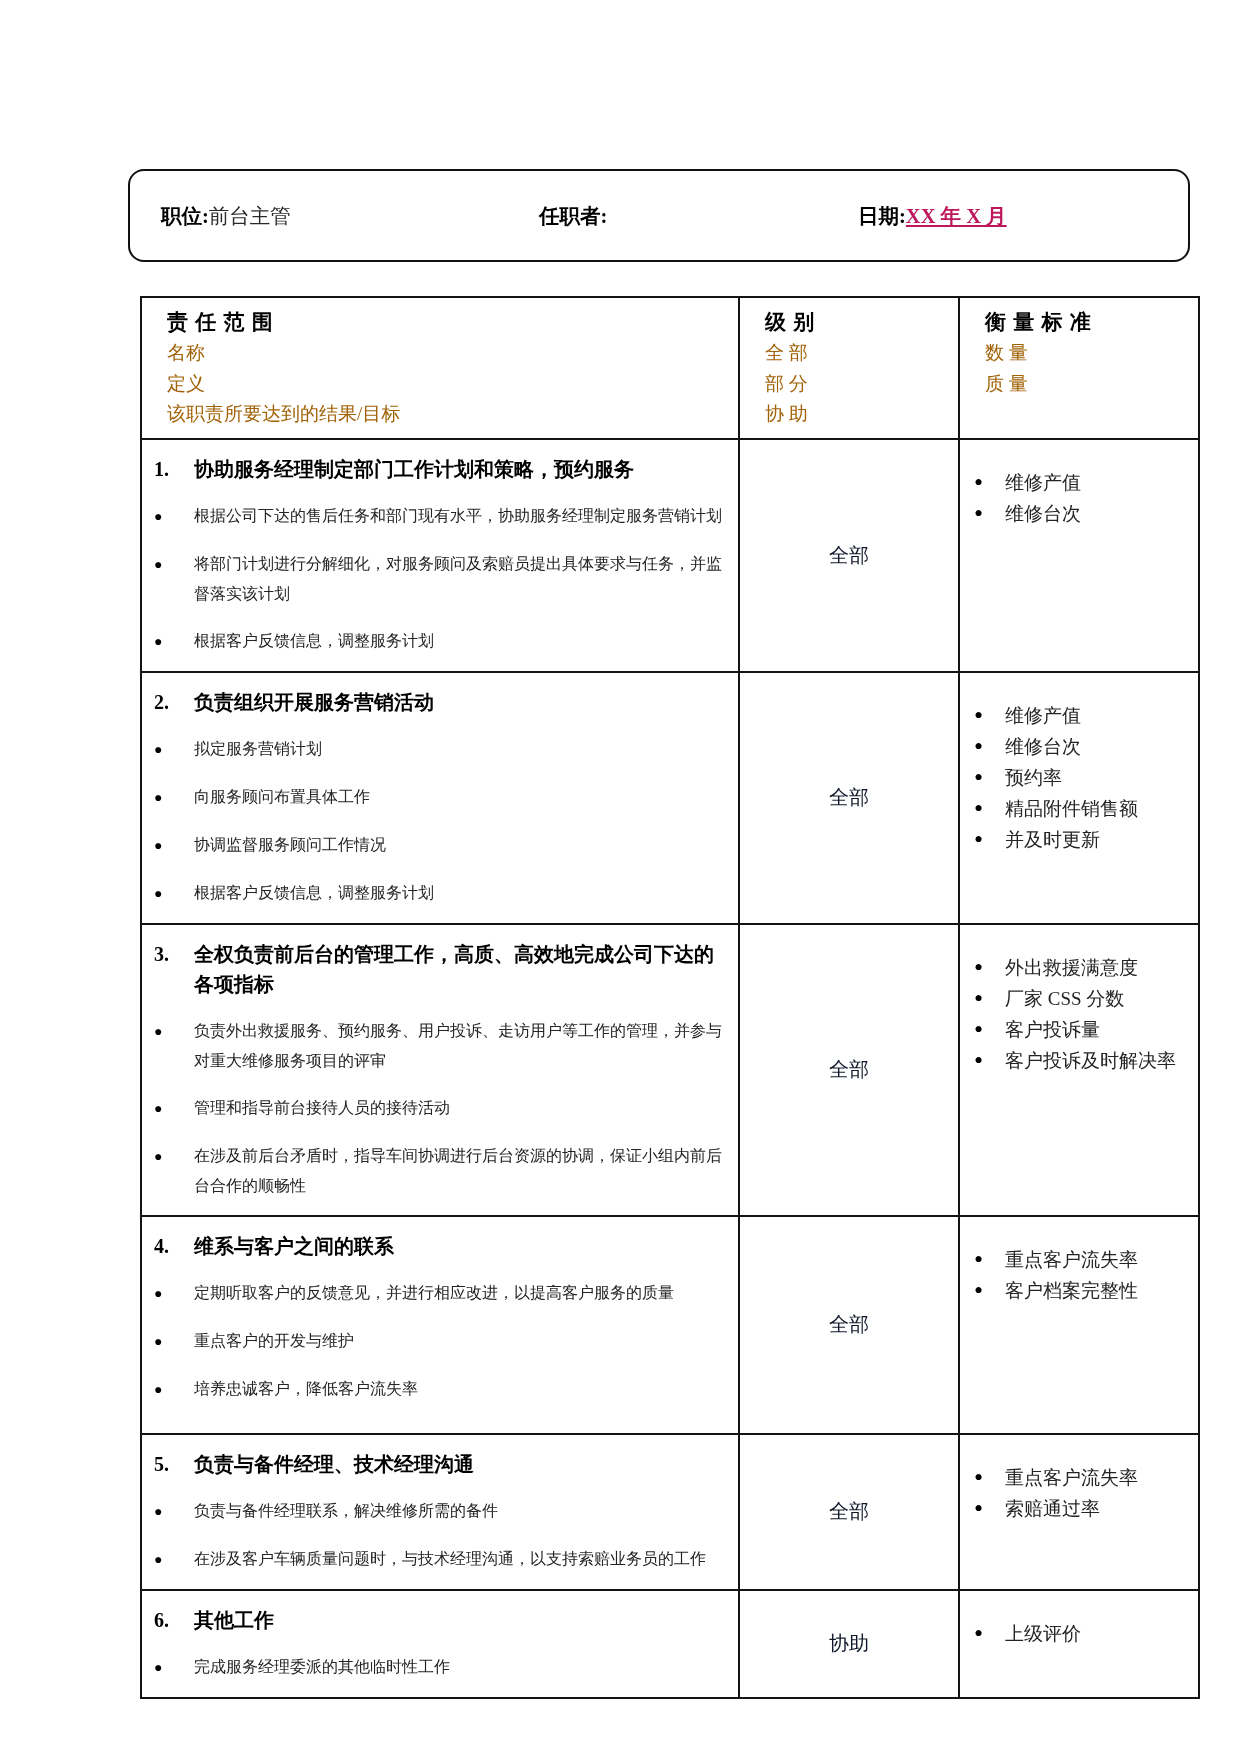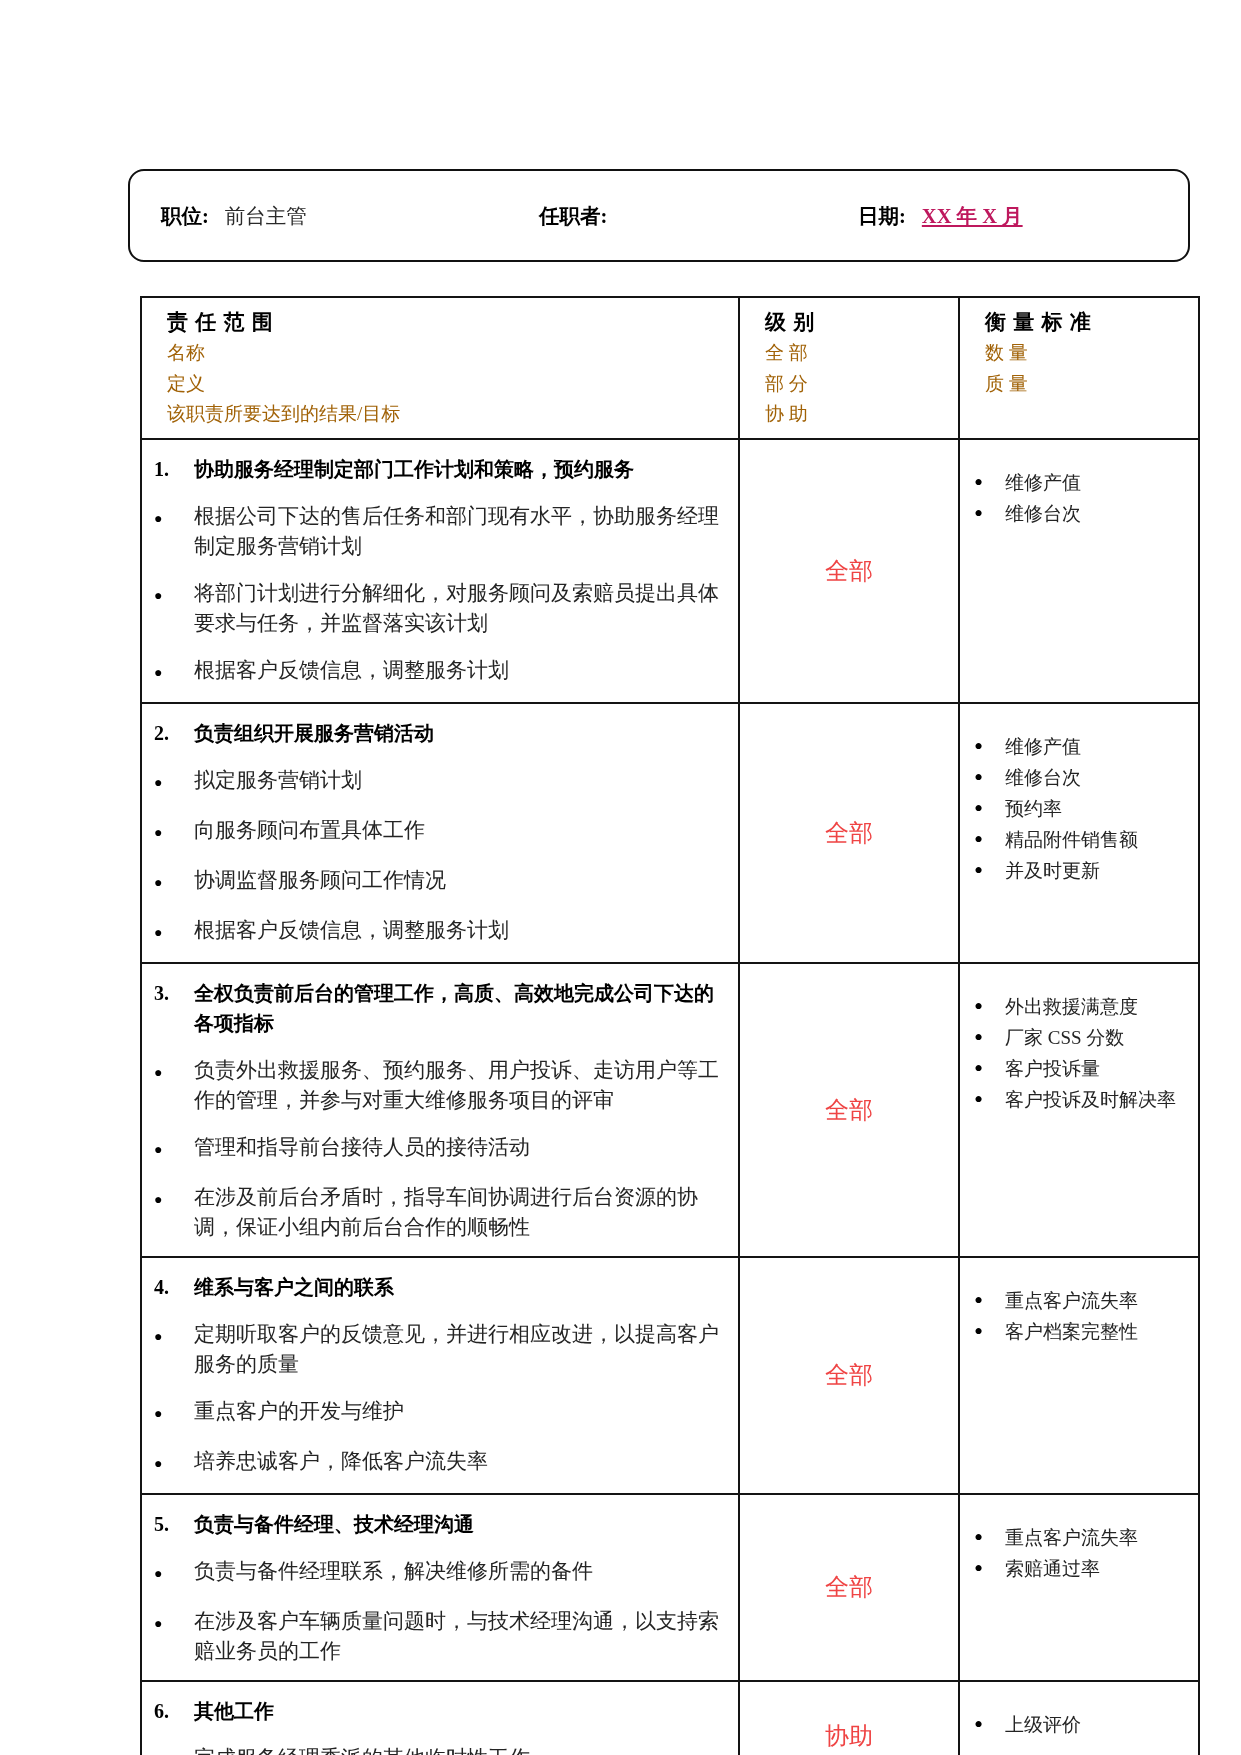--- a/index.html
+++ b/index.html
@@ -24,21 +24,21 @@
     background: #fff;
   }
   .hfield {
     position: absolute;
     top: 50%;
     transform: translateY(-50%);
     font-size: 20.5px;
     white-space: nowrap;
   }
   .hfield .hlabel { font-weight: bold; color: #000; }
-  .hfield .hvalue { font-weight: normal; color: #2a2a2a; margin-left: 16px; }
+  .hfield .hvalue { font-weight: normal; color: #2a2a2a; margin-left: 0; }
   .hfield .hvalue.bold { font-weight: bold; color: #be185d; text-decoration: underline; }
   .f-position  { left: 31px; }
   .f-incumbent { left: 409px; }
   .f-date      { left: 728px; }
 
   
   table.duty-table {
     position: absolute;
     left: 140px; top: 296px;
     width: 1058px;
@@ -66,32 +66,32 @@
 
   td.duty-cell { padding: 14px 14px 14px 12px; }
   .duty-title { display: flex; font-size: 20px; line-height: 30px; color:#000; }
   .duty-num   { flex: none; width: 40px; font-weight: bold; }
   .duty-title-text { font-weight: bold; }
 
   ul.duty-bullets { list-style: none; }
   ul.duty-bullets li {
     display: flex;
     margin-top: 17px;
-    font-size: 21px;
+    font-size: 16px;
     line-height: 30px;
     color: #242424;
   }
   .duty-marker { flex: none; width: 40px; }
   .duty-marker::before { content: "●"; font-size: 14px; color: #000; }
 
   td.level-cell {
     vertical-align: middle;
     text-align: center;
-    font-size: 24px;
-    color: #ef4444;
+    font-size: 20px;
+    color: #0f172a;
   }
 
   td.metric-cell { padding: 22px 10px 10px 14px; }
   ul.metric-list { list-style: none; }
   ul.metric-list li {
     display: flex;
     font-size: 19px;
     line-height: 29px;
     color: #242424;
   }

